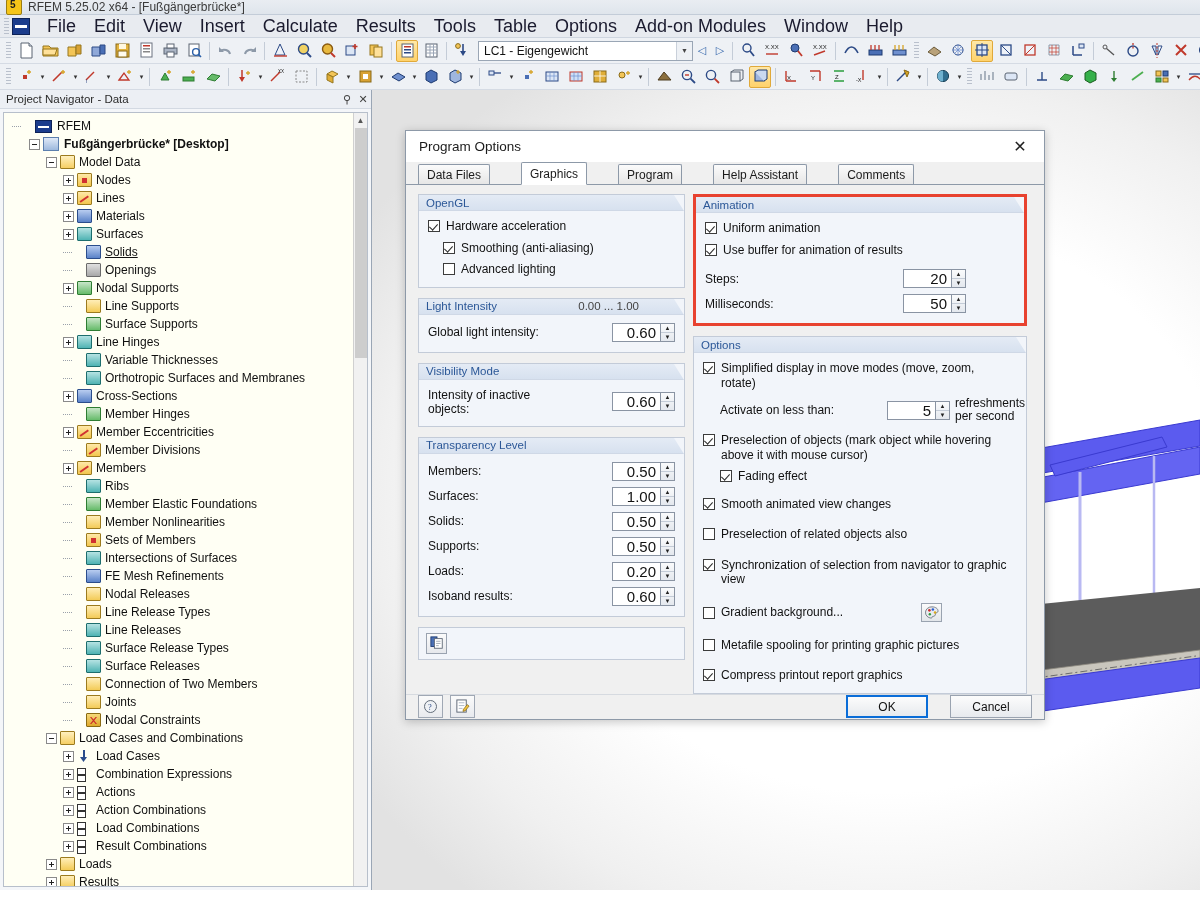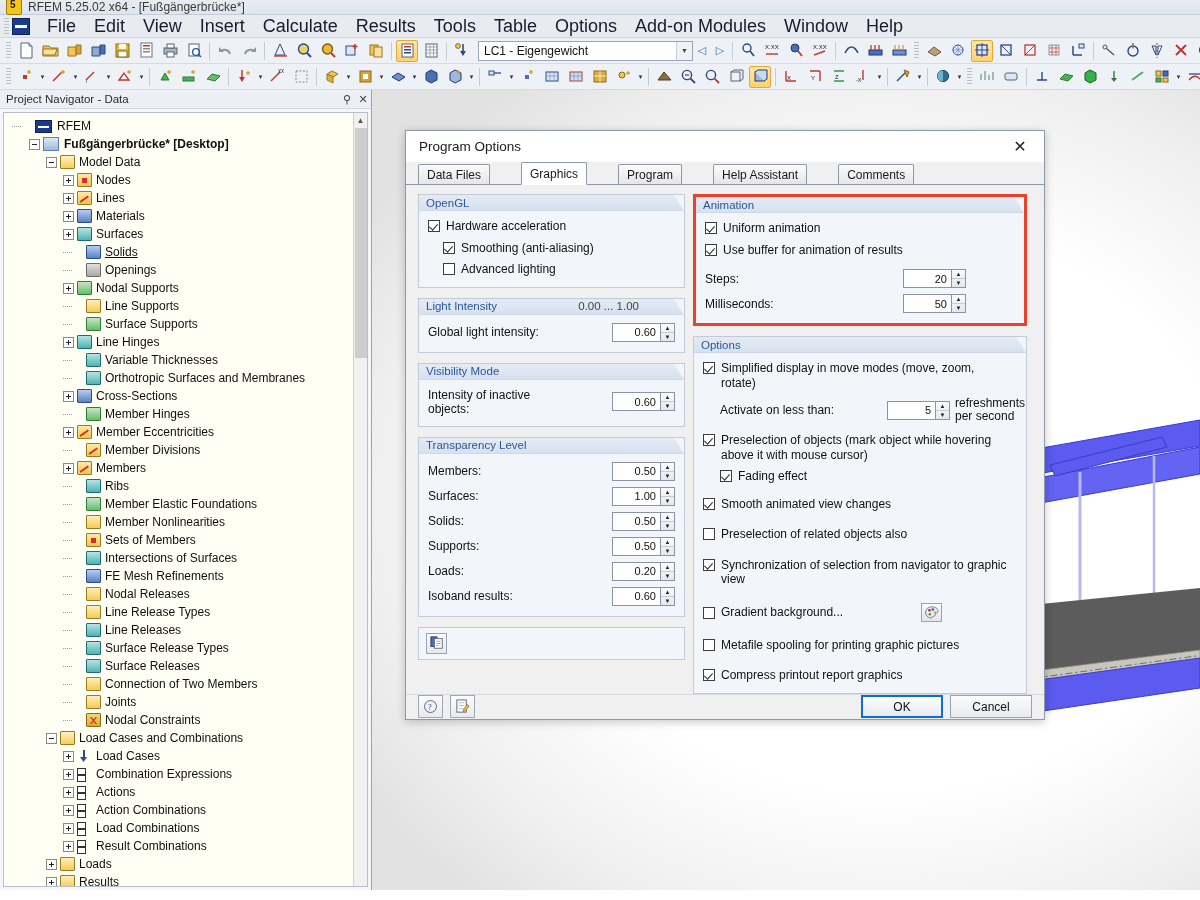--- a/index.html
+++ b/index.html
@@ -271,21 +271,21 @@
   .indent1 { margin-left:15px; }
   .indent2 { margin-left:17px; }
 
   .fieldrow { display:flex; align-items:center; margin-bottom:6px; }
   .fieldrow:last-child { margin-bottom:0; }
   .flabel { font-size:12px; color:#111; }
   .spin { display:flex; margin-left:auto; }
   .spin input {
     width:48px; height:19px; border:1px solid #8a94a3; border-right:none;
     background:#fff; text-align:right; padding-right:4px;
-    font-family:"Liberation Sans", sans-serif; font-size:11px; color:#111;
+    font-family:"Liberation Sans", sans-serif; font-size:15px; color:#111;
     outline:none;
   }
   .spin .btns {
     width:15px; height:19px; border:1px solid #8a94a3;
     background:linear-gradient(to bottom,#fafbfc,#e4e8ee);
     display:flex; flex-direction:column;
   }
   .spin .btns div {
     flex:1; display:flex; align-items:center; justify-content:center;
     font-size:6px; color:#222; line-height:1;
@@ -316,21 +316,21 @@
     display:flex;align-items:center;justify-content:center;
   }
   .dbtn {
     width:82px;height:23px;
     border:1px solid #9aa3b0;
     background:linear-gradient(to bottom,#fcfcfc,#e7eaee);
     font-size:12px; color:#111;
     display:flex; align-items:center; justify-content:center;
   }
   .dbtn.default { border:2px solid #0a6dd8; }
-  #okwrap { margin-left:auto; display:flex; gap:7px; }
+  #okwrap { margin-left:auto; display:flex; gap:22px; }
 </style>
 </head>
 <body>
 
 <div id="titlebar">
   <span class="appico"></span>
   <span>RFEM 5.25.02 x64 - [Fußgängerbrücke*]</span>
 </div>
 
 <div id="menubar">

